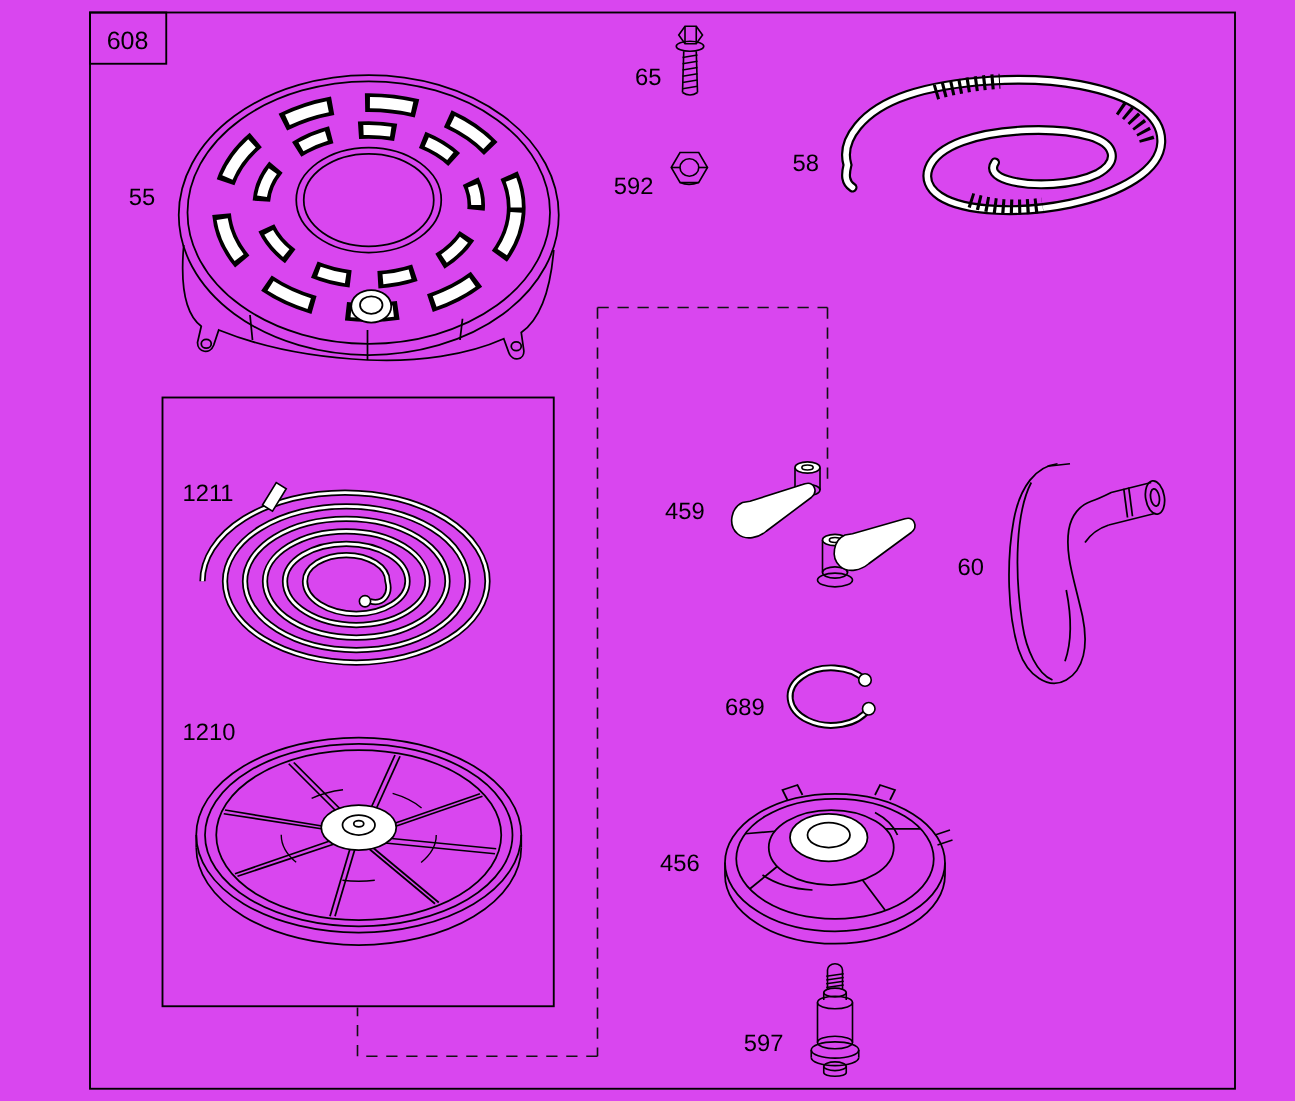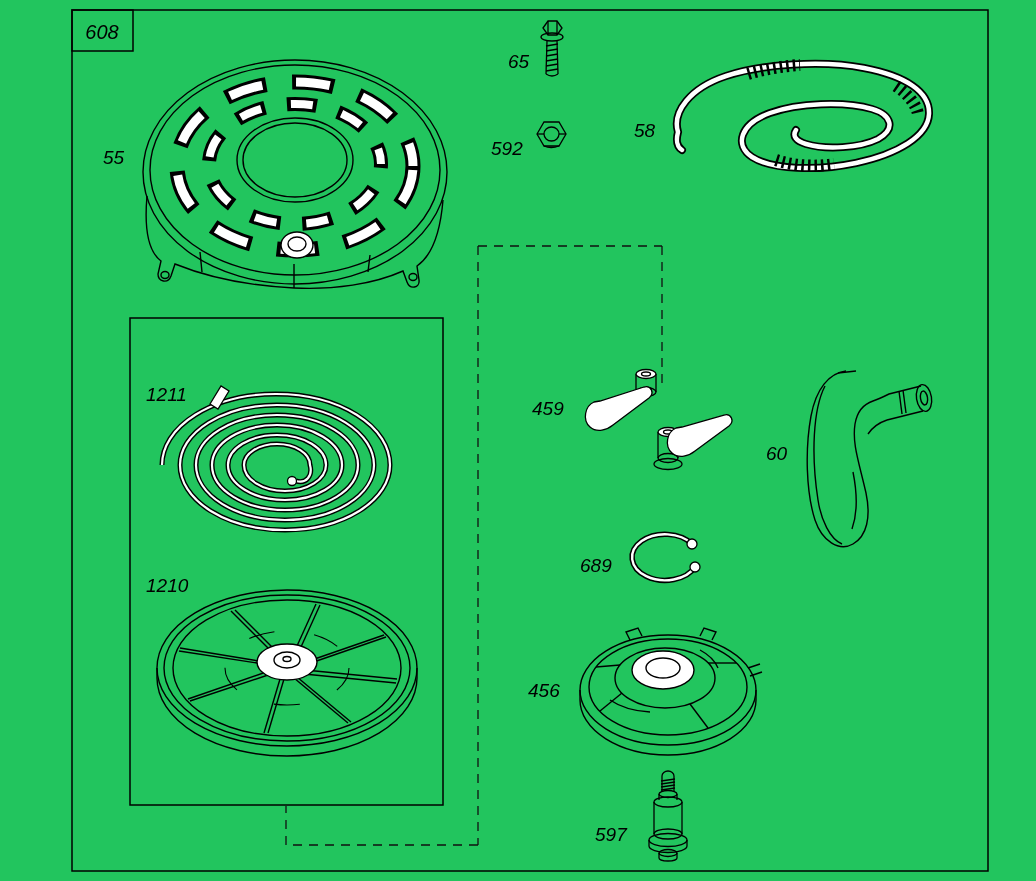--- a/index.html
+++ b/index.html
@@ -4,23 +4,22 @@
 <style>
   html, body {
     margin: 0;
     padding: 0;
     background: #ffffff;
   }
   .page {
     position: relative;
     width: 1036px;
     height: 881px;
-    background: #22c55e;
+    background: #d946ef;
     font-family: "Liberation Sans", sans-serif;
-    font-style: italic;
   }
   svg { display: block; }
   text {
     font-family: "Liberation Sans", sans-serif;
     font-size: 19px;
     fill: #000000;
     stroke: none;
   }
   text.figno { font-size: 20px; }
 </style>

